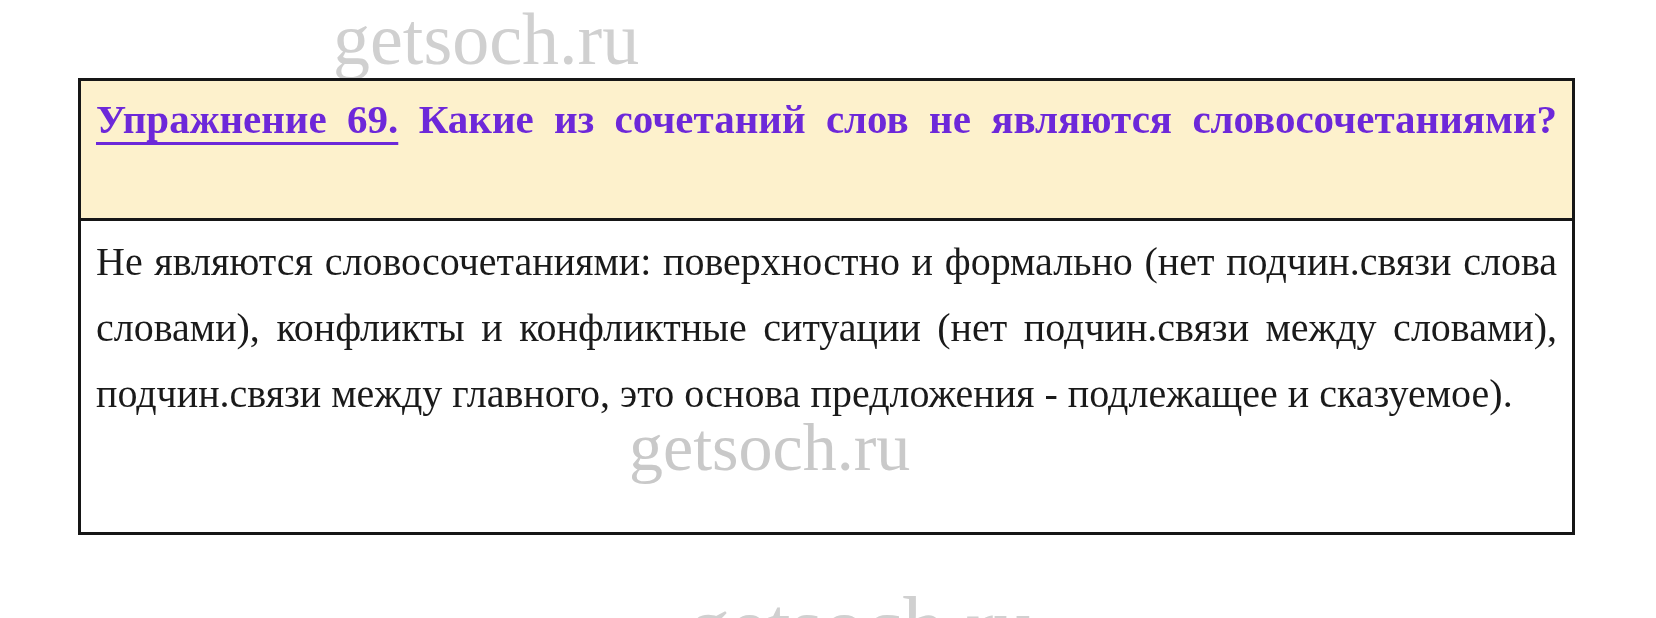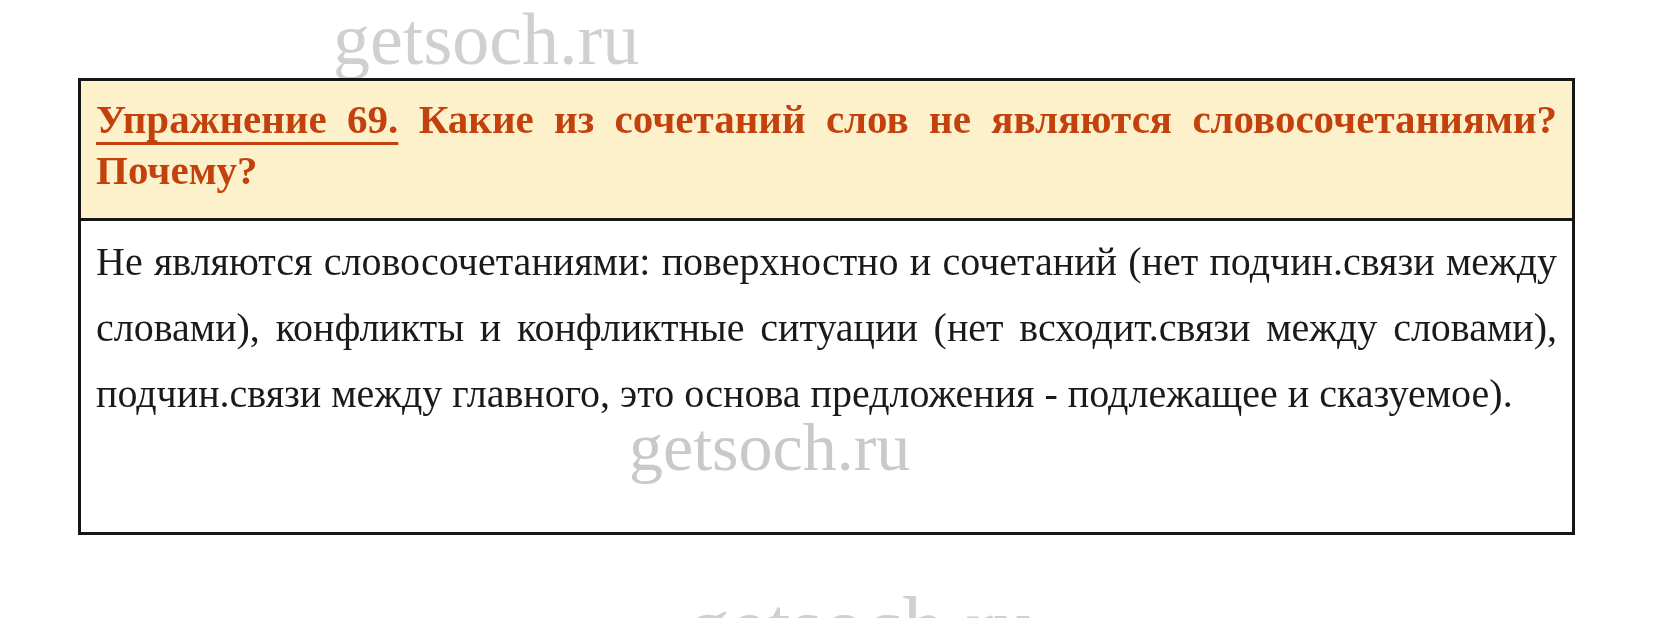--- a/index.html
+++ b/index.html
@@ -32,21 +32,21 @@
   .header-box {
     position: absolute;
     left: 78px;
     top: 78px;
     width: 1497px;
     height: 143px;
     box-sizing: border-box;
     background: #fdf1cc;
     border: 3px solid #161616;
     padding: 13px 15px 0 15px;
-    color: #c2410c;
+    color: #6d28d9;
     font-weight: bold;
     font-size: 41px;
     line-height: 51px;
   }
   .h-line1 {
     text-align: justify;
     text-align-last: justify;
   }
   .h-line2 {
     text-align: left;
@@ -83,23 +83,22 @@
 </head>
 <body>
 
 <div class="watermark wm-top">getsoch.ru</div>
 
 <div class="header-box">
   <div class="h-line1">
     <span class="ex-label">Упражнение 69.</span>
     <span>Какие из сочетаний слов не являются словосочетаниями?</span>
   </div>
-  <div class="h-line2">Почему?</div>
 </div>
 
 <div class="answer-box">
   <div class="watermark wm-mid">getsoch.ru</div>
-  <div class="ans-line jline">Не являются словосочетаниями: поверхностно и сочетаний (нет подчин.связи между</div>
-  <div class="ans-line jline">словами), конфликты и конфликтные ситуации (нет всходит.связи между словами),</div>
+  <div class="ans-line jline">Не являются словосочетаниями: поверхностно и формально (нет подчин.связи слова</div>
+  <div class="ans-line jline">словами), конфликты и конфликтные ситуации (нет подчин.связи между словами),</div>
   <div class="ans-line">подчин.связи между главного, это основа предложения - подлежащее и сказуемое).</div>
 </div>
 
 <div class="watermark wm-bottom">getsoch.ru</div>
 
 </body></html>

